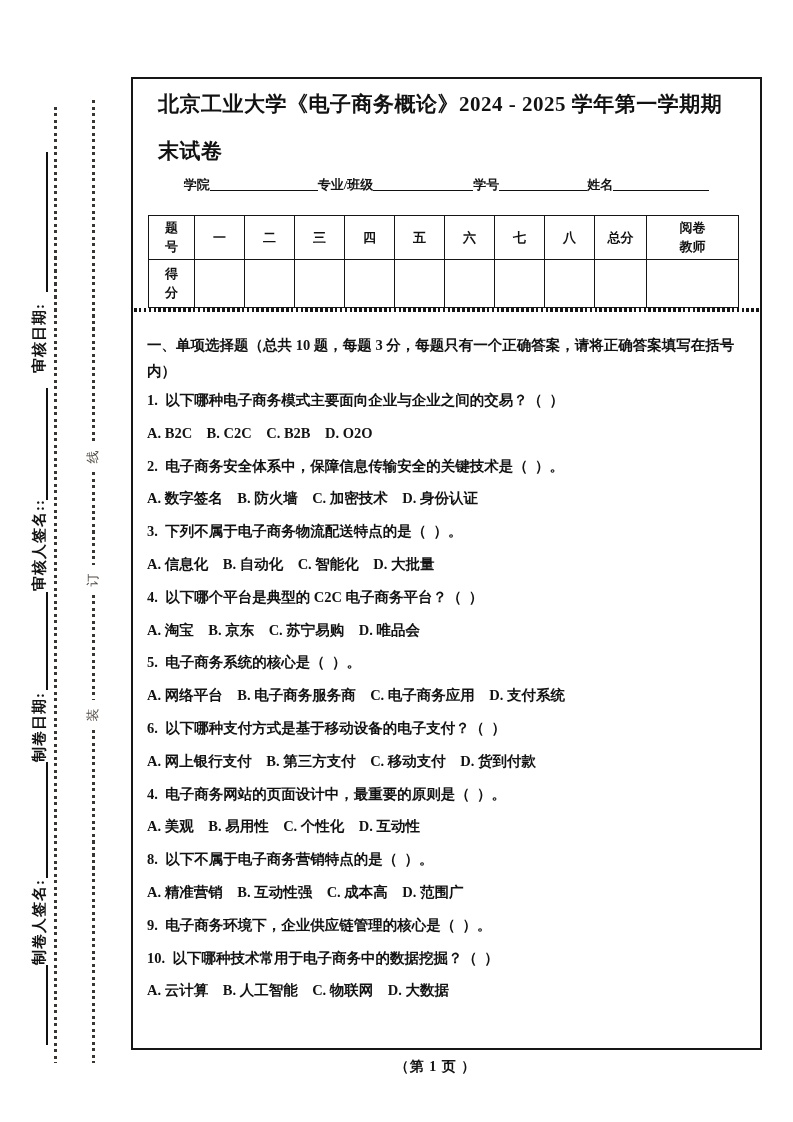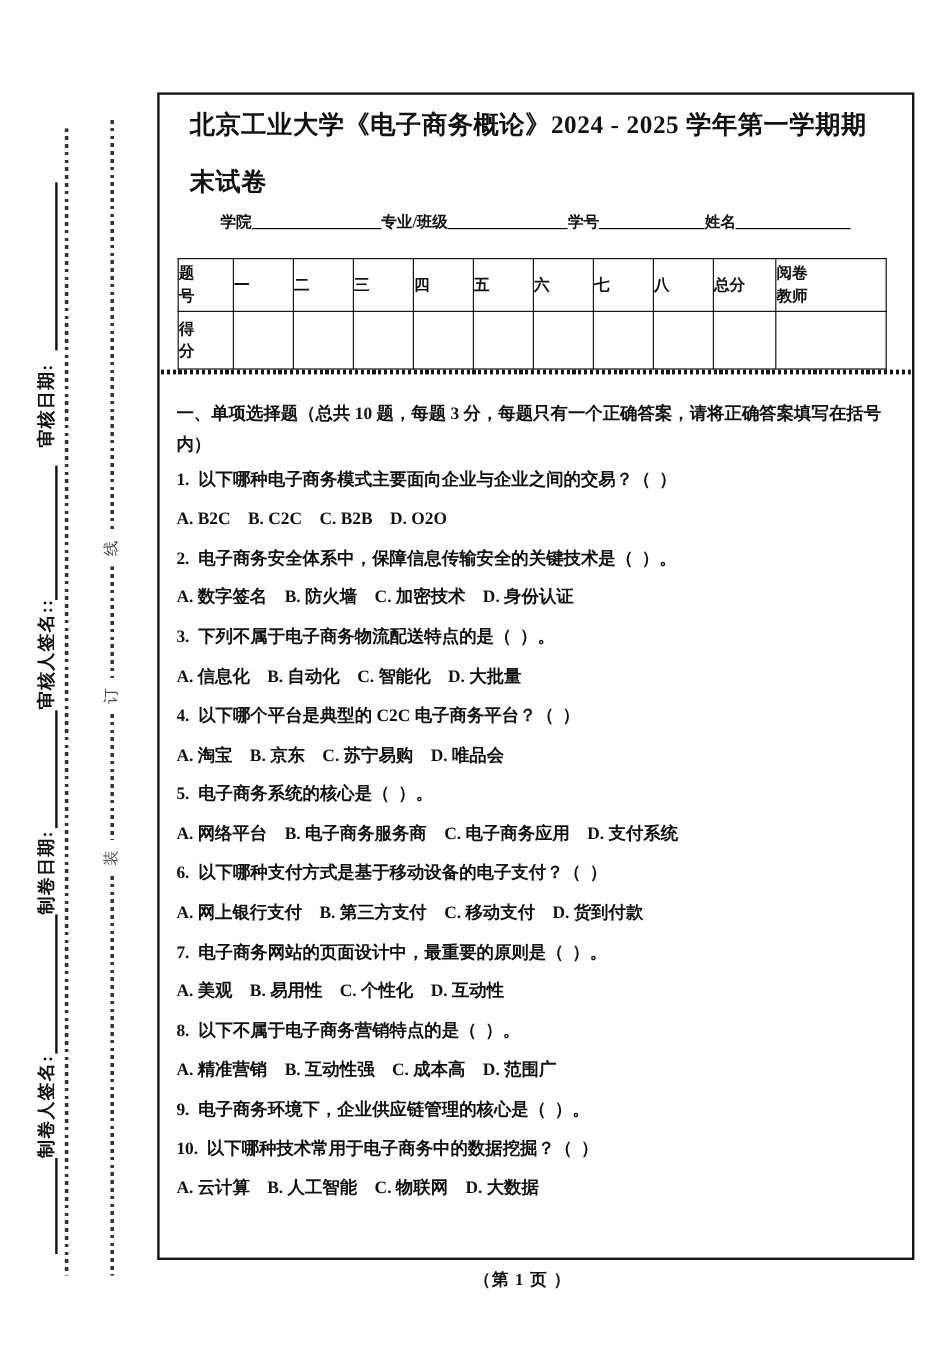--- a/index.html
+++ b/index.html
@@ -30,21 +30,21 @@
   }
   .fields{
     position:absolute;top:93px;left:0;width:100%;height:26px;line-height:26px;
     display:flex;justify-content:center;font-size:13px;font-weight:600;
   }
   .fields .lbl{white-space:nowrap;}
   .blank{display:inline-block;border-bottom:1px solid #111;height:18px;vertical-align:bottom;}
   
   .score-table{
     position:absolute;top:136px;left:15px;border-collapse:collapse;
-    font-size:13px;text-align:left;font-weight:600;
+    font-size:13px;text-align:center;font-weight:600;
   }
   .score-table td{border:1.5px solid #161616;padding:0;vertical-align:middle;}
   .score-table tr.hdr td{height:43px;}
   .score-table tr.scr td{height:47px;}
   .twochar{display:inline-block;width:1.15em;line-height:1.45;}
   .fourchar{display:inline-block;width:2.3em;line-height:1.45;}
   .dotsep{
     position:absolute;top:229px;left:1px;width:calc(100% - 2px);height:4px;
     background:repeating-linear-gradient(to right,#161616 0 2.6px,transparent 2.6px 4.9px);
   }
@@ -158,21 +158,21 @@
       <div class="qline">2.  电子商务安全体系中，保障信息传输安全的关键技术是（  ）。</div>
       <div class="qline">A. 数字签名    B. 防火墙    C. 加密技术    D. 身份认证</div>
       <div class="qline">3.  下列不属于电子商务物流配送特点的是（  ）。</div>
       <div class="qline">A. 信息化    B. 自动化    C. 智能化    D. 大批量</div>
       <div class="qline">4.  以下哪个平台是典型的 C2C 电子商务平台？（  ）</div>
       <div class="qline">A. 淘宝    B. 京东    C. 苏宁易购    D. 唯品会</div>
       <div class="qline">5.  电子商务系统的核心是（  ）。</div>
       <div class="qline">A. 网络平台    B. 电子商务服务商    C. 电子商务应用    D. 支付系统</div>
       <div class="qline">6.  以下哪种支付方式是基于移动设备的电子支付？（  ）</div>
       <div class="qline">A. 网上银行支付    B. 第三方支付    C. 移动支付    D. 货到付款</div>
-      <div class="qline">7.  电子商务网站的页面设计中，最重要的原则是（  ）。</div>
+      <div class="qline">4.  电子商务网站的页面设计中，最重要的原则是（  ）。</div>
       <div class="qline">A. 美观    B. 易用性    C. 个性化    D. 互动性</div>
       <div class="qline">8.  以下不属于电子商务营销特点的是（  ）。</div>
       <div class="qline">A. 精准营销    B. 互动性强    C. 成本高    D. 范围广</div>
       <div class="qline">9.  电子商务环境下，企业供应链管理的核心是（  ）。</div>
       <div class="qline">10.  以下哪种技术常用于电子商务中的数据挖掘？（  ）</div>
       <div class="qline">A. 云计算    B. 人工智能    C. 物联网    D. 大数据</div>
     </div>
   </div>
 
   <div class="footer">（第 1 页 ）</div>

